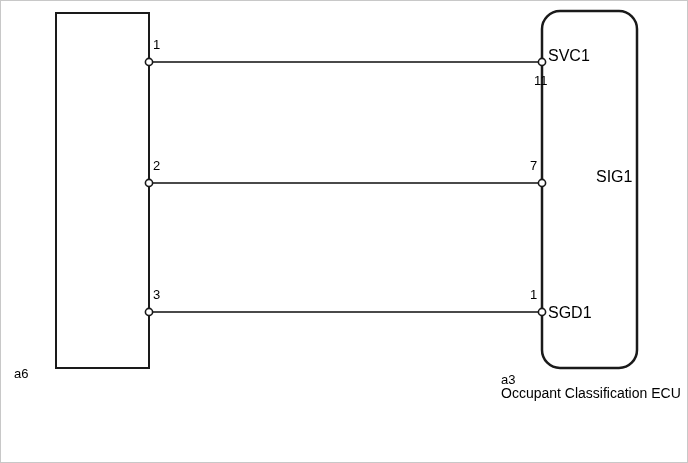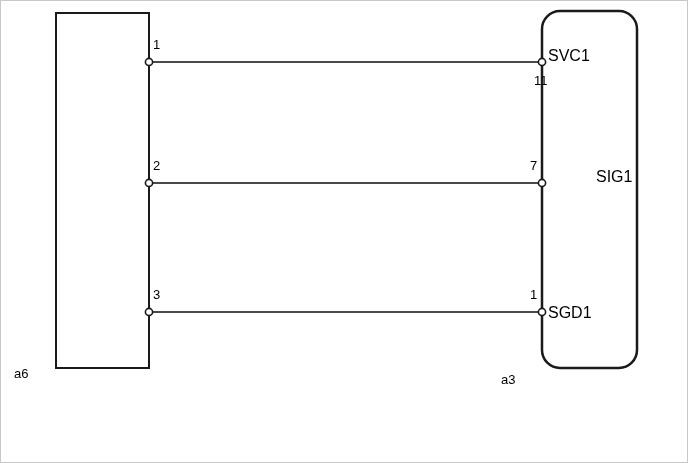--- a/index.html
+++ b/index.html
@@ -80,14 +80,15 @@
   <div class="lbl pin-label" style="left:529px; top:158px;">7</div>
   <div class="lbl pin-label" style="left:529px; top:287px;">1</div>
 
   <div class="lbl sig-label" style="left:547px; top:47px;">SVC1</div>
   <div class="lbl sig-label" style="left:547px; top:168px;margin-left:48px;">SIG1</div>
   <div class="lbl sig-label" style="left:547px; top:304px;">SGD1</div>
 
   <div class="lbl conn-code" style="left:13px; top:366px;">a6</div>
 
   <div class="lbl conn-code" style="left:500px; top:372px;">a3</div>
+  <div class="lbl conn-name" style="left:500px; top:385px;">Occupant Classification ECU</div>
 
 </div>
 
 </body></html>

